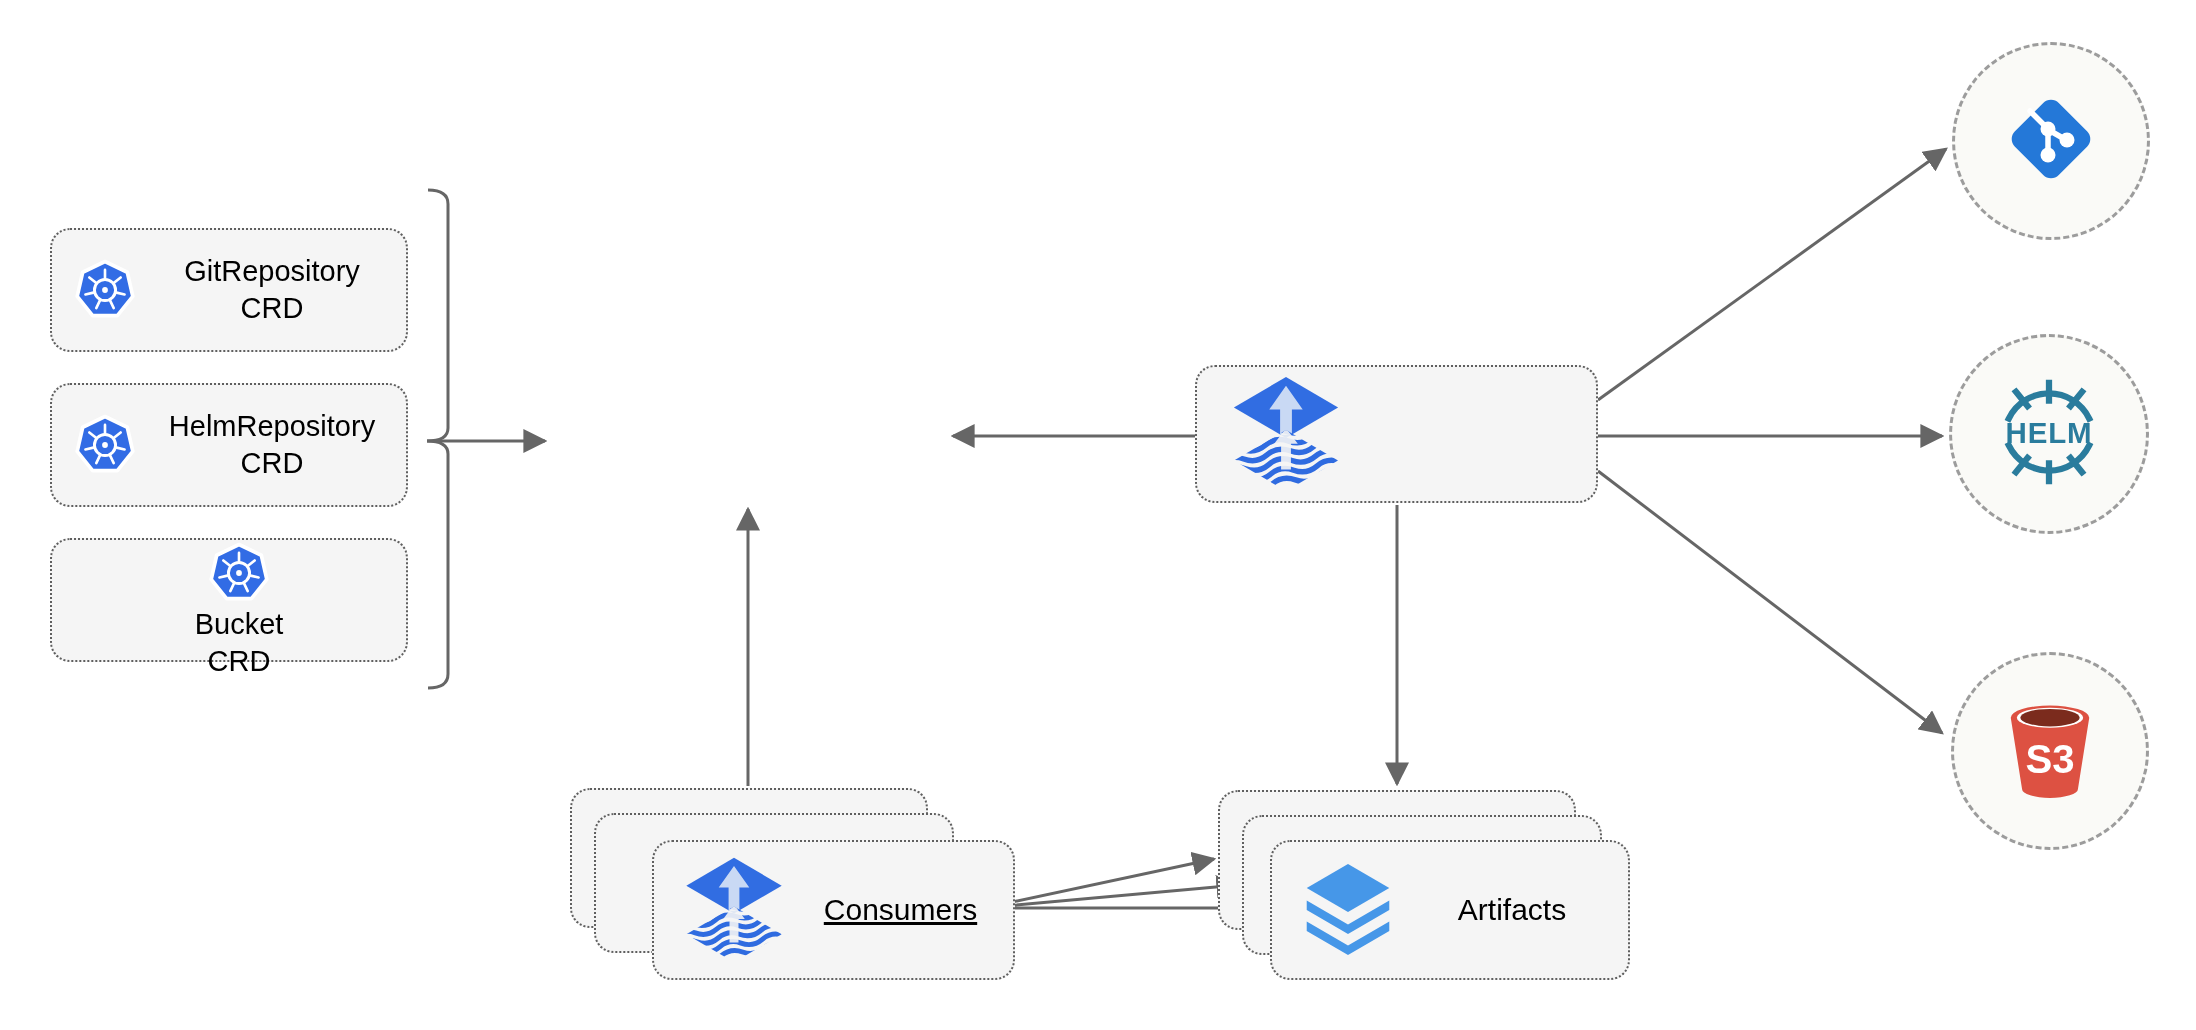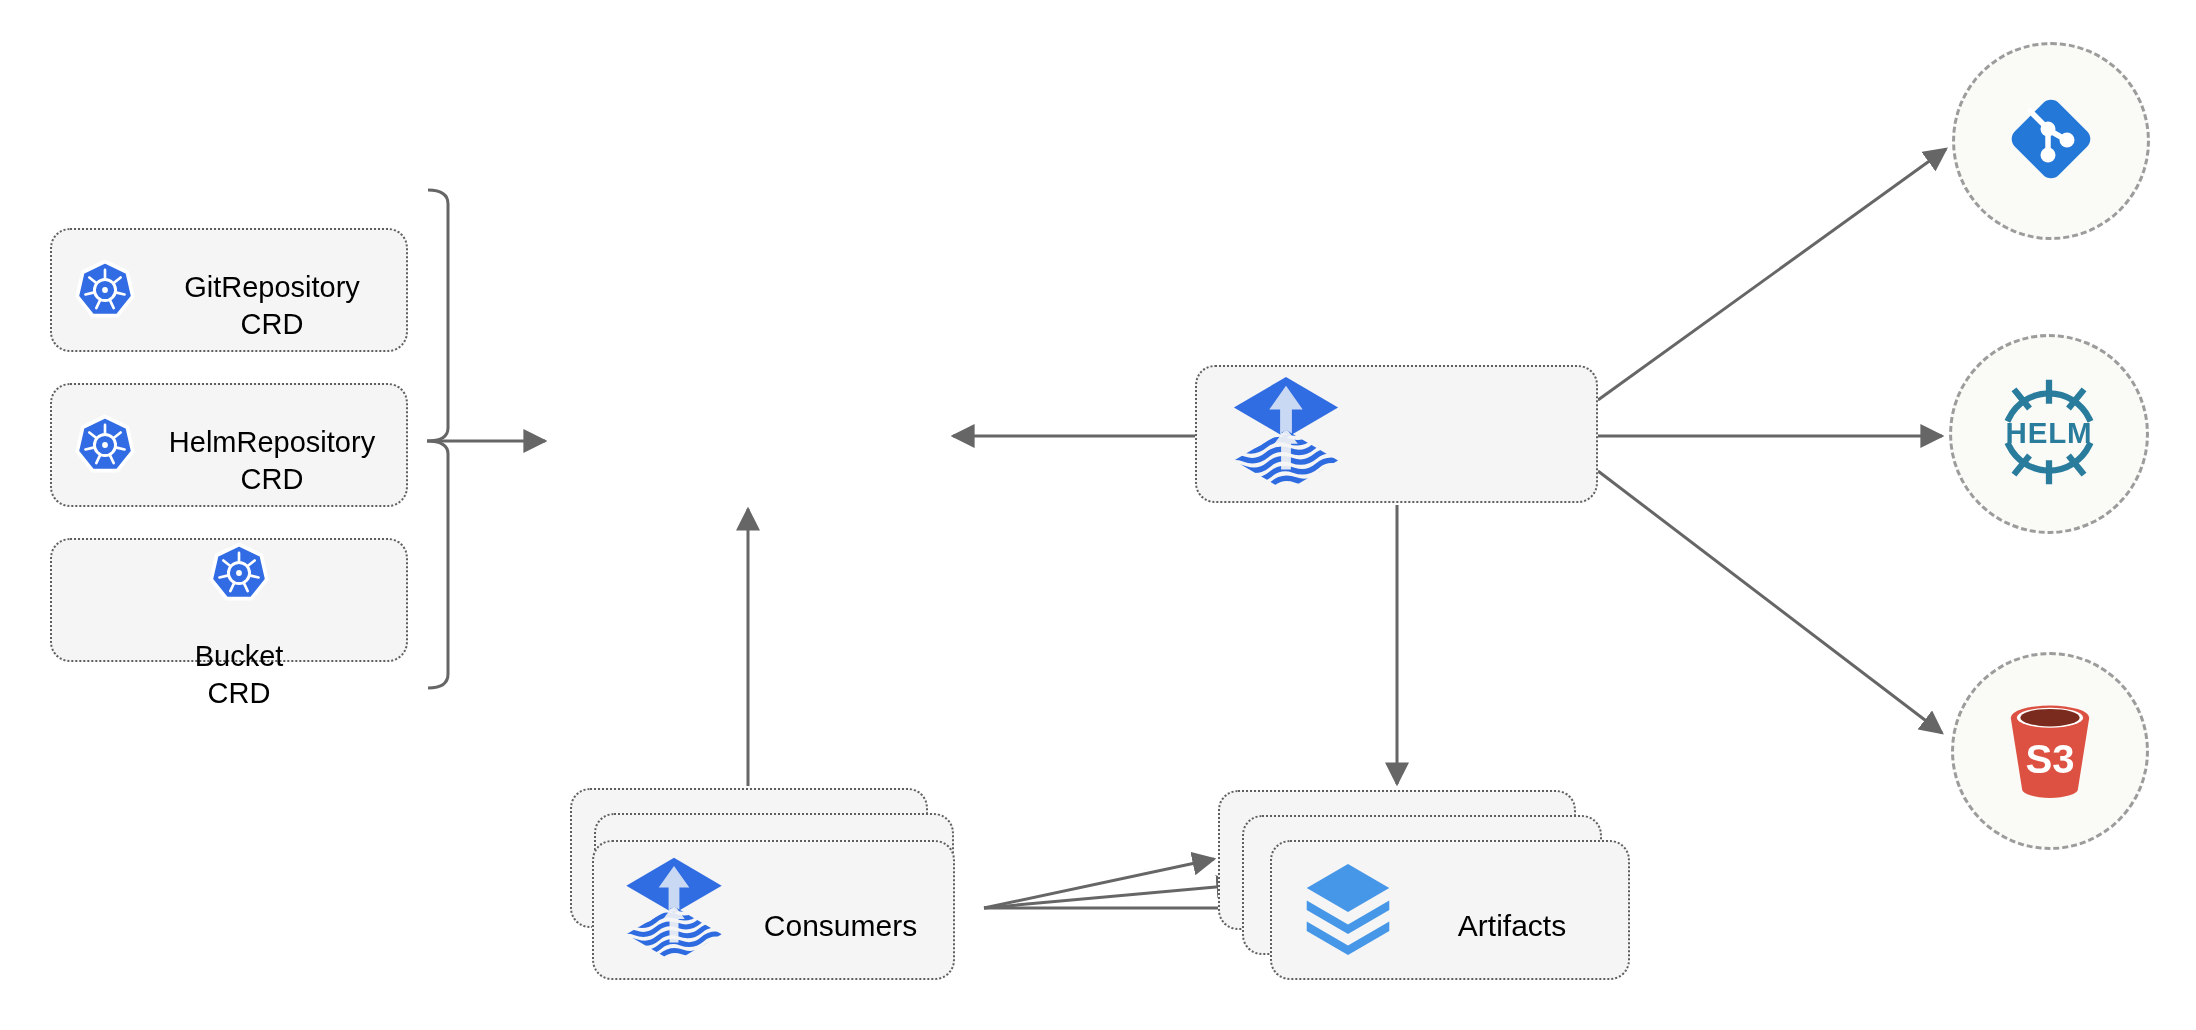--- a/index.html
+++ b/index.html
@@ -7,21 +7,21 @@
     position:relative;width:2196px;height:1030px;background:#ffffff;overflow:hidden;
     font-family:"Liberation Sans", sans-serif;color:#000;
   }
   .wires{position:absolute;left:0;top:0;z-index:0;}
   .node{
     position:absolute;box-sizing:border-box;background:#F5F5F5;
     border:2.5px dotted #5f5f5f;border-radius:20px;
     display:flex;align-items:center;z-index:1;
   }
   .node .icon{flex:0 0 auto;display:flex;align-items:center;justify-content:center;}
-  .node .lbl{flex:1 1 auto;text-align:center;font-size:29px;line-height:37px;color:#000;margin-top:32px;}
+  .node .lbl{flex:1 1 auto;text-align:center;font-size:29px;line-height:37px;color:#000;}
   .node .lbl.big{font-size:30px;line-height:40px;}
   .stackback{z-index:1;}
   .stackfront{z-index:2;}
   .circle{
     position:absolute;box-sizing:border-box;border-radius:50%;
     background:#FAFAF7;border:3px dashed #9c9c9c;
     display:flex;align-items:center;justify-content:center;z-index:1;
   }
   .hidden-defs{position:absolute;width:0;height:0;overflow:hidden;}
 </style>
@@ -171,21 +171,21 @@
   <div class="node" style="left:1195px;top:365px;width:403px;height:138px;padding-left:30px;">
     <span class="icon">
       <svg width="118" height="118">
           <use href="#sym-flux"></use>
         </svg>
     </span>
   </div>
 
   <div class="node stackback" style="left:570px;top:788px;width:358px;height:140px;"></div>
   <div class="node stackback" style="left:594px;top:813px;width:360px;height:140px;"></div>
-  <div class="node stackfront" style="left:592px;top:840px;width:363px;height:140px;padding-left:26px;">
+  <div class="node stackfront" style="left:652px;top:840px;width:363px;height:140px;padding-left:26px;text-decoration:underline;">
     <span class="icon">
       <svg width="108" height="108">
           <use href="#sym-flux"></use>
         </svg>
     </span>
     <div class="lbl big">
       <div>Consumers</div>
     </div>
   </div>
 

